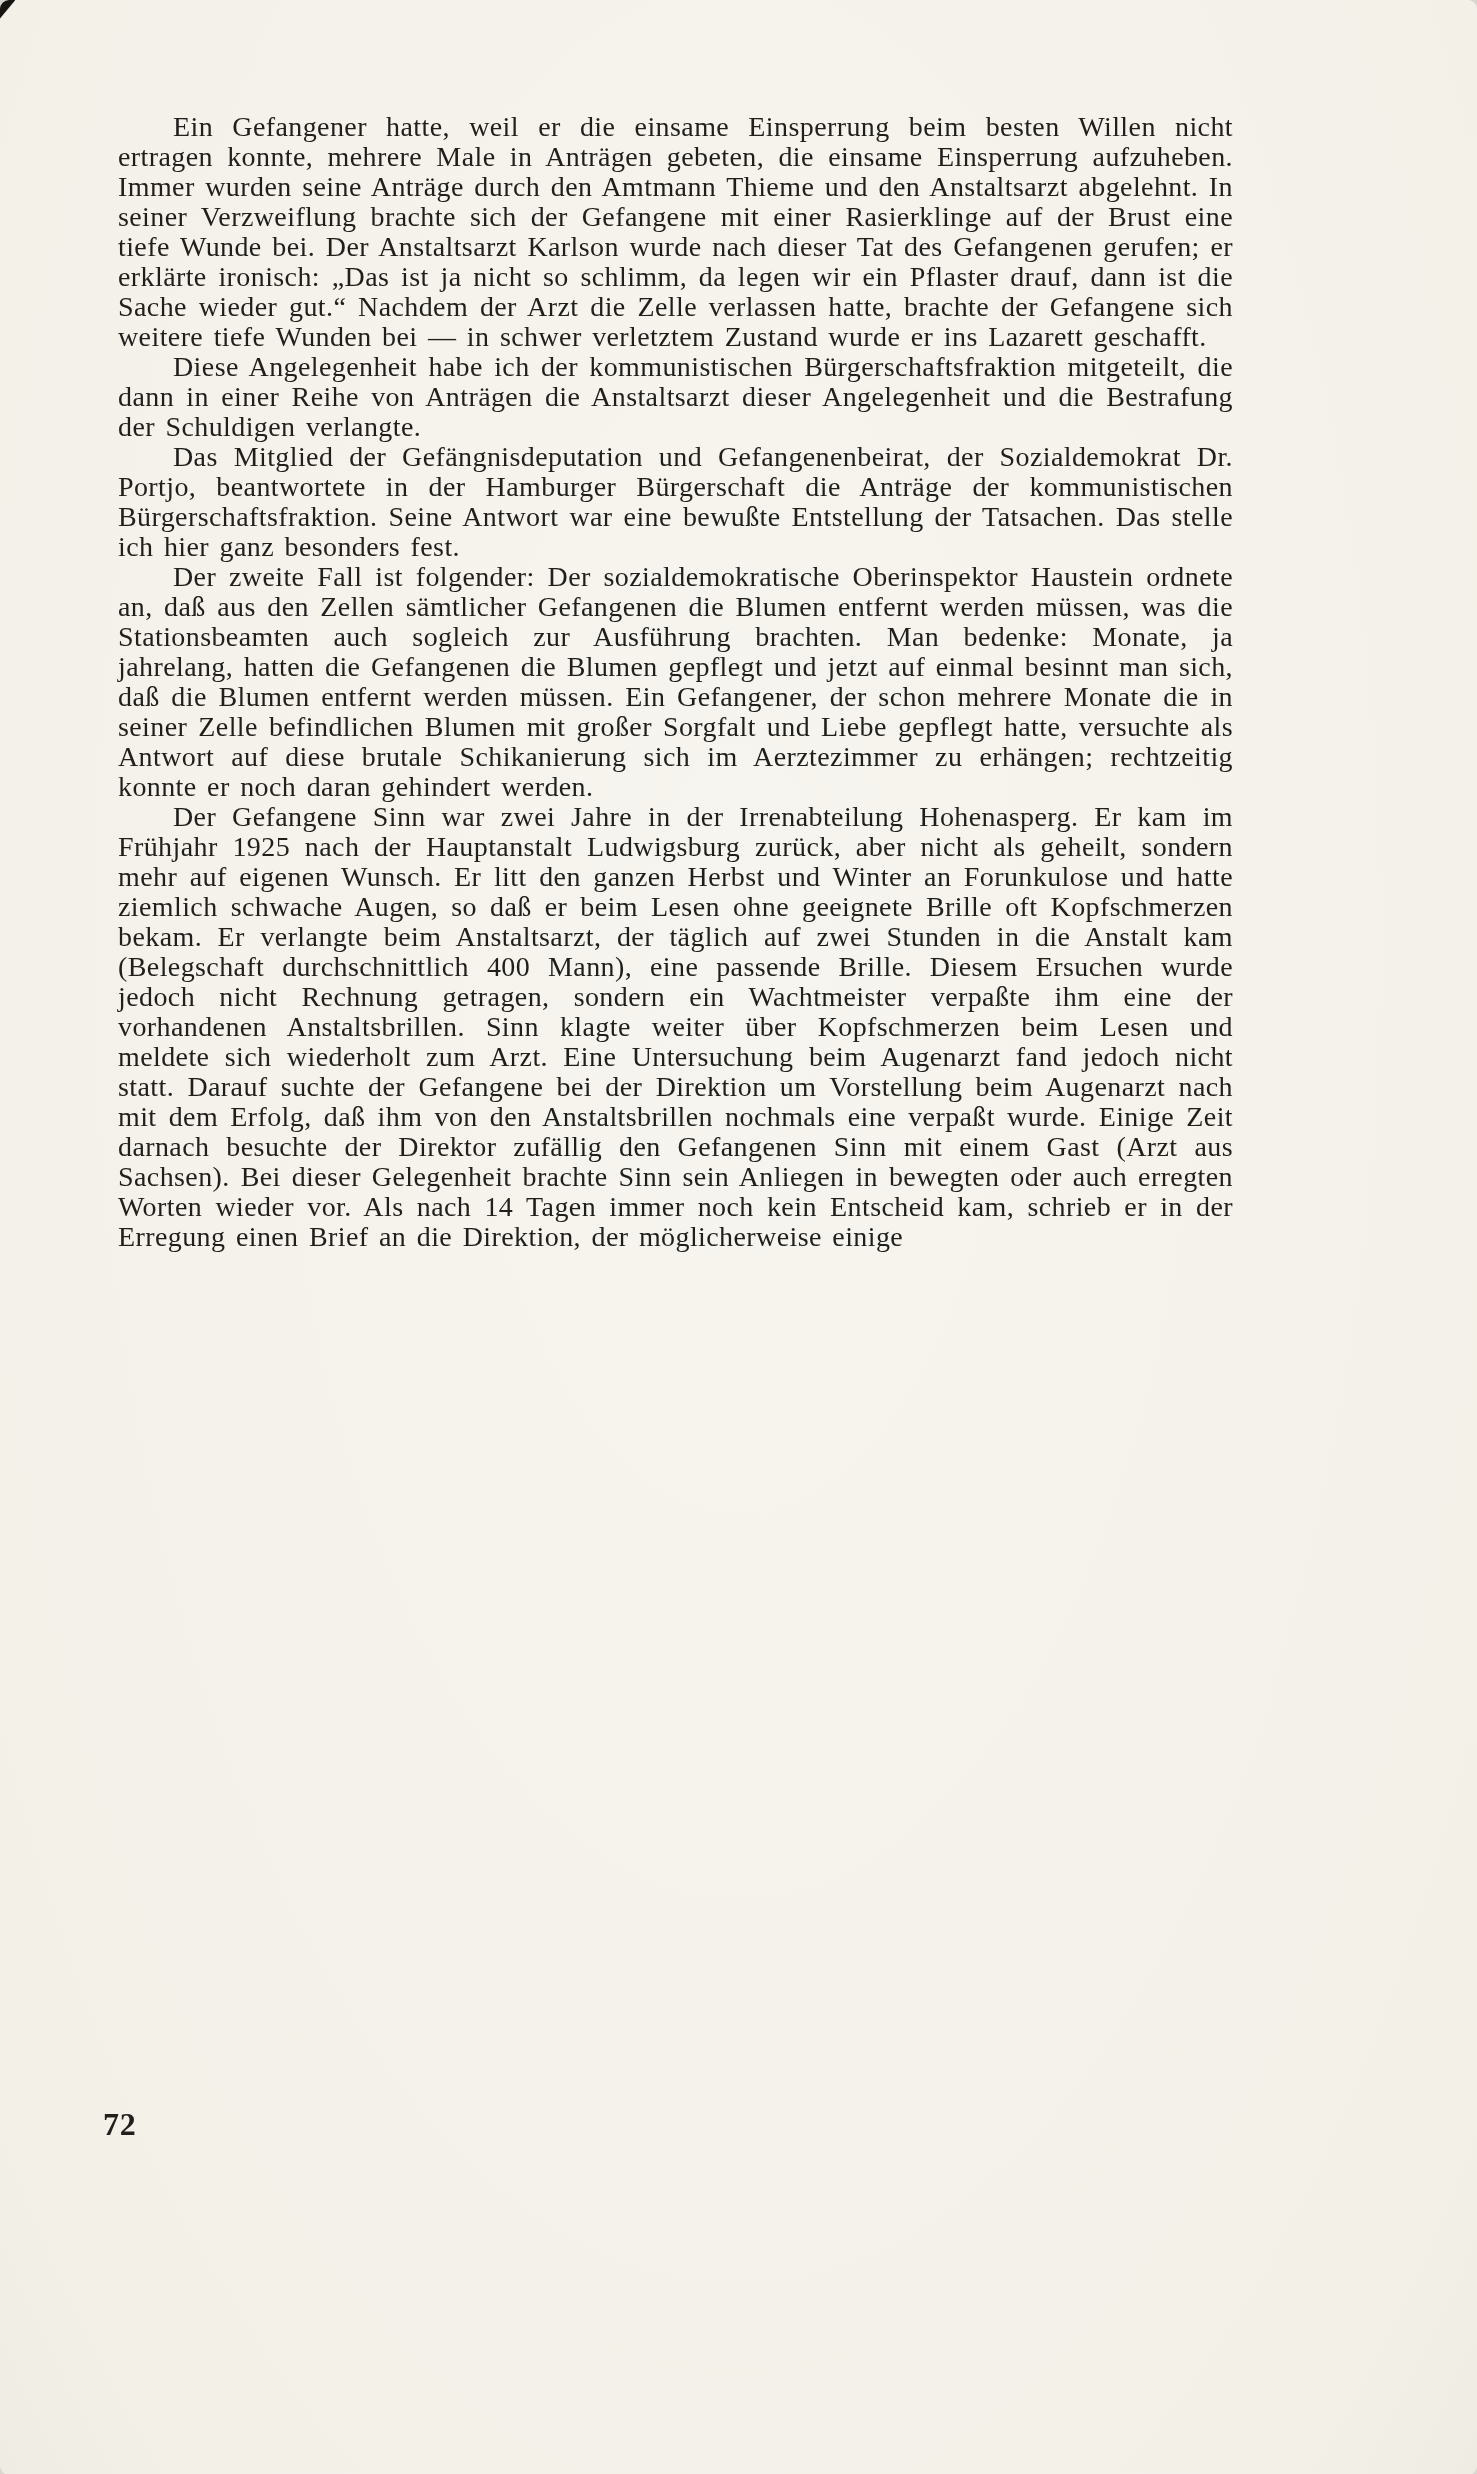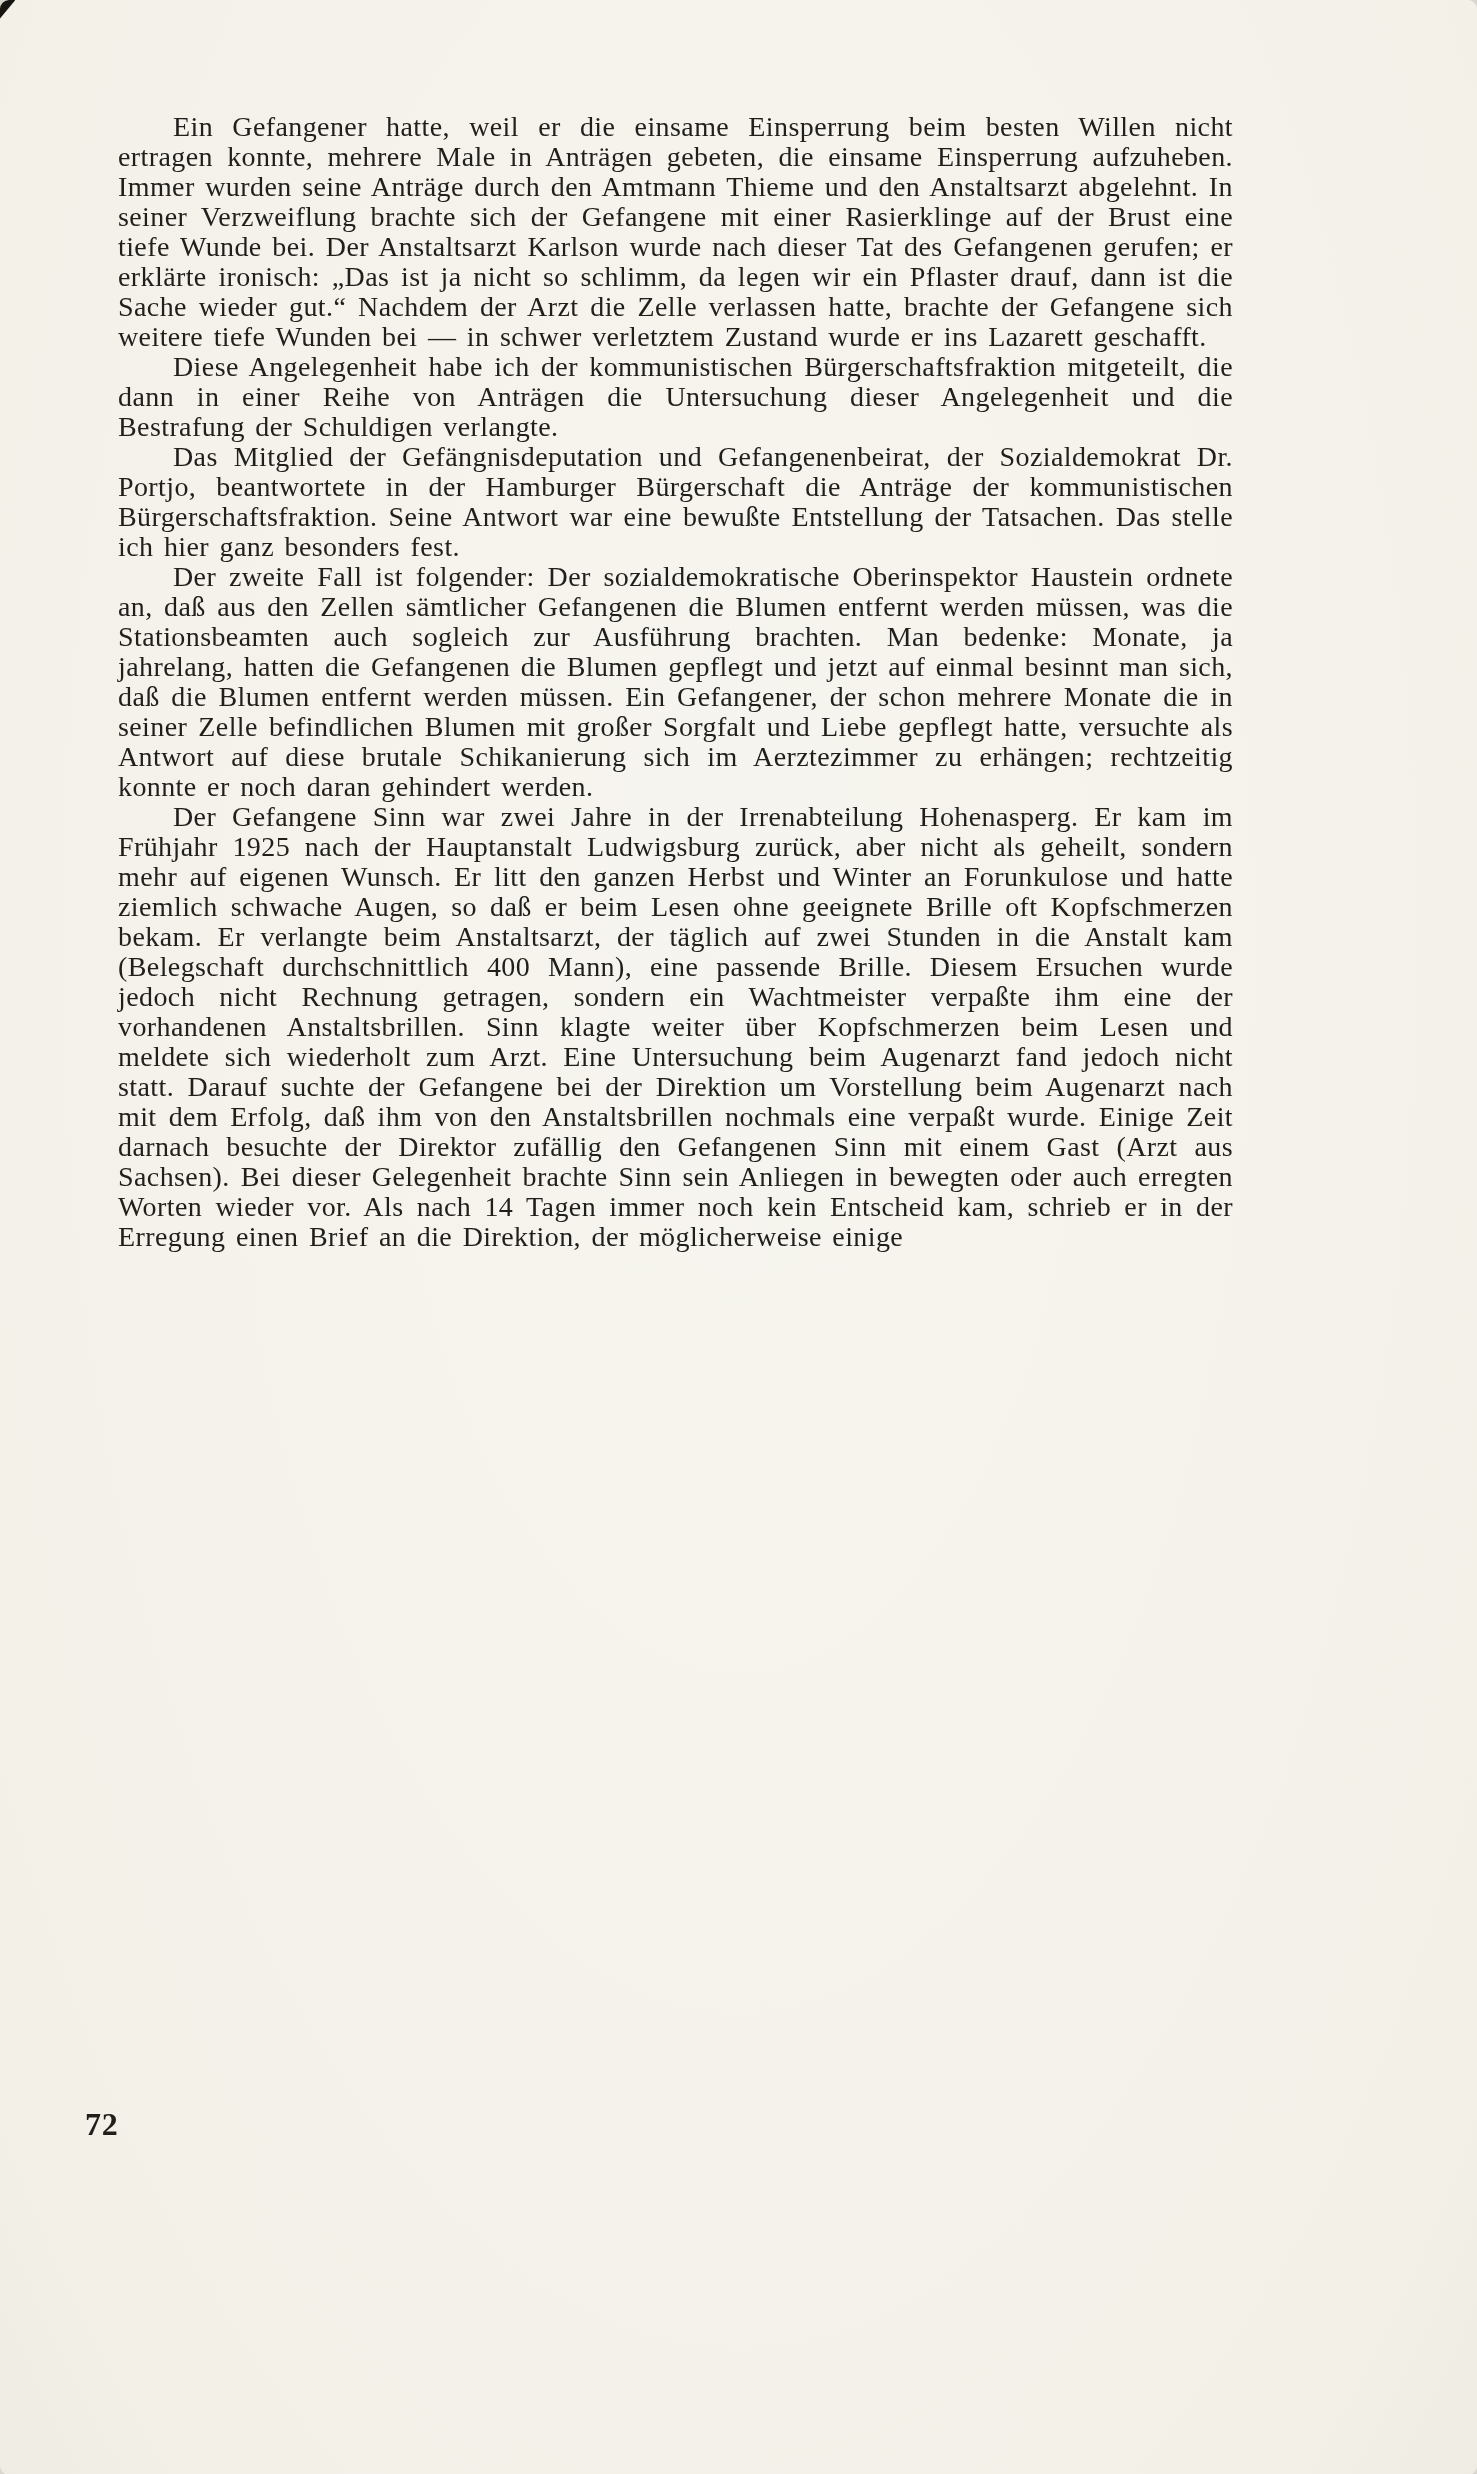--- a/index.html
+++ b/index.html
@@ -47,39 +47,39 @@
     text-indent: -32px;
     font-size: 28px;
     line-height: 32px;
     font-weight: bold;
     letter-spacing: 0.4px;
     word-spacing: 3.1px;
     text-align: left;
   }
   .page-number {
     position: absolute;
-    left: 85px;
+    left: 103px;
     top: 2106px;
     font-size: 32px;
     font-weight: bold;
     letter-spacing: 0.8px;
   }
 </style>
 </head>
 <body>
 
 <div class="page">
 
   <div class="corner-artifact"></div>
 
   <main class="text-block">
 
     <p class="para">Ein Gefangener hatte, weil er die einsame Einsperrung beim besten Willen nicht ertragen konnte, mehrere Male in Anträgen gebeten, die einsame Einsperrung aufzuheben. Immer wurden seine Anträge durch den Amtmann Thieme und den Anstaltsarzt abgelehnt. In seiner Verzweiflung brachte sich der Gefangene mit einer Rasierklinge auf der Brust eine tiefe Wunde bei. Der Anstaltsarzt Karlson wurde nach dieser Tat des Gefangenen gerufen; er erklärte ironisch: „Das ist ja nicht so schlimm, da legen wir ein Pflaster drauf, dann ist die Sache wieder gut.“ Nachdem der Arzt die Zelle verlassen hatte, brachte der Gefangene sich weitere tiefe Wunden bei — in schwer verletztem Zustand wurde er ins Lazarett geschafft.</p>
 
-    <p class="para">Diese Angelegenheit habe ich der kommunistischen Bürgerschaftsfraktion mitgeteilt, die dann in einer Reihe von Anträgen die Untersuchung dieser Angelegenheit und die Bestrafung der Schuldigen verlangte.</p>
+    <p class="para">Diese Angelegenheit habe ich der kommunistischen Bürgerschaftsfraktion mitgeteilt, die dann in einer Reihe von Anträgen die Anstaltsarzt dieser Angelegenheit und die Bestrafung der Schuldigen verlangte.</p>
 
     <p class="para">Das Mitglied der Gefängnisdeputation und Gefangenenbeirat, der Sozialdemokrat Dr. Portjo, beantwortete in der Hamburger Bürgerschaft die Anträge der kommunistischen Bürgerschaftsfraktion. Seine Antwort war eine bewußte Entstellung der Tatsachen. Das stelle ich hier ganz besonders fest.</p>
 
     <p class="para">Der zweite Fall ist folgender: Der sozialdemokratische Oberinspektor Haustein ordnete an, daß aus den Zellen sämtlicher Gefangenen die Blumen entfernt werden müssen, was die Stationsbeamten auch sogleich zur Ausführung brachten. Man bedenke: Monate, ja jahrelang, hatten die Gefangenen die Blumen gepflegt und jetzt auf einmal besinnt man sich, daß die Blumen entfernt werden müssen. Ein Gefangener, der schon mehrere Monate die in seiner Zelle befindlichen Blumen mit großer Sorgfalt und Liebe gepflegt hatte, versuchte als Antwort auf diese brutale Schikanierung sich im Aerztezimmer zu erhängen; rechtzeitig konnte er noch daran gehindert werden.</p>
 
 
     <p class="para">Der Gefangene Sinn war zwei Jahre in der Irrenabteilung Hohenasperg. Er kam im Frühjahr 1925 nach der Hauptanstalt Ludwigsburg zurück, aber nicht als geheilt, sondern mehr auf eigenen Wunsch. Er litt den ganzen Herbst und Winter an Forunkulose und hatte ziemlich schwache Augen, so daß er beim Lesen ohne geeignete Brille oft Kopfschmerzen bekam. Er verlangte beim Anstaltsarzt, der täglich auf zwei Stunden in die Anstalt kam (Belegschaft durchschnittlich 400 Mann), eine passende Brille. Diesem Ersuchen wurde jedoch nicht Rechnung getragen, sondern ein Wachtmeister verpaßte ihm eine der vorhandenen Anstaltsbrillen. Sinn klagte weiter über Kopfschmerzen beim Lesen und meldete sich wiederholt zum Arzt. Eine Untersuchung beim Augenarzt fand jedoch nicht statt. Darauf suchte der Gefangene bei der Direktion um Vorstellung beim Augenarzt nach mit dem Erfolg, daß ihm von den Anstaltsbrillen nochmals eine verpaßt wurde. Einige Zeit darnach besuchte der Direktor zufällig den Gefangenen Sinn mit einem Gast (Arzt aus Sachsen). Bei dieser Gelegenheit brachte Sinn sein Anliegen in bewegten oder auch erregten Worten wieder vor. Als nach 14 Tagen immer noch kein Entscheid kam, schrieb er in der Erregung einen Brief an die Direktion, der möglicherweise einige</p>
 
   </main>
 

